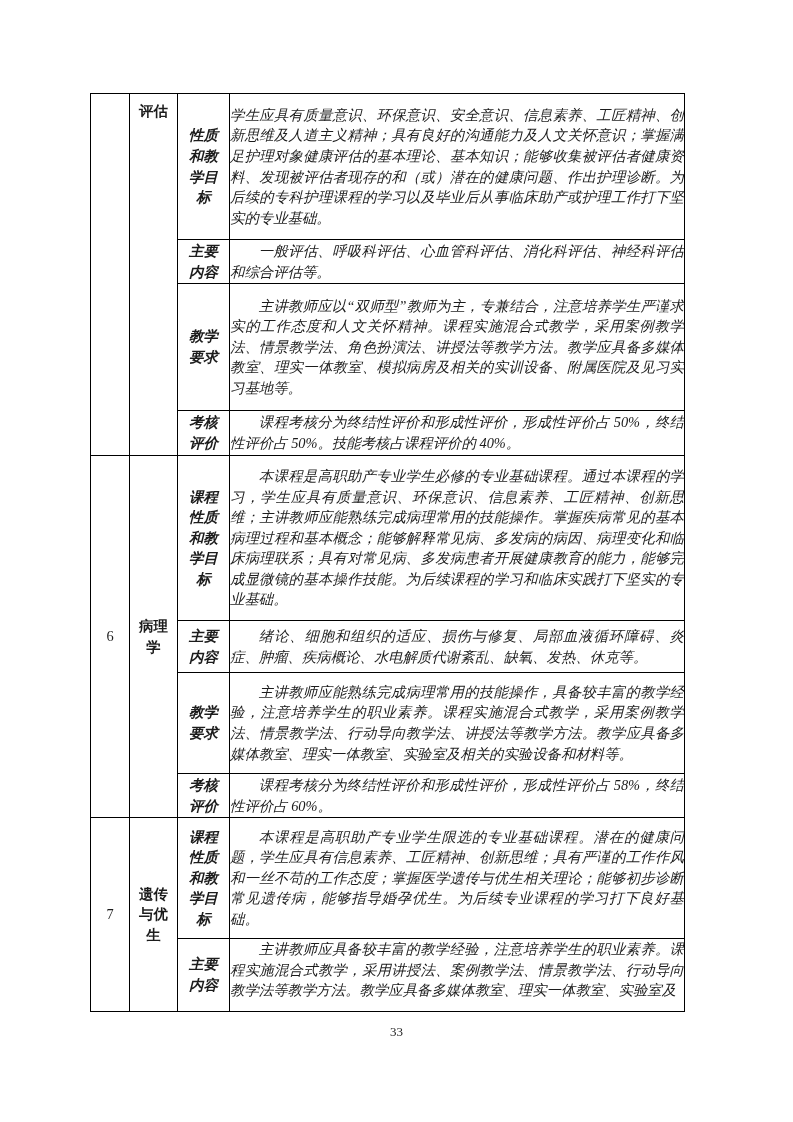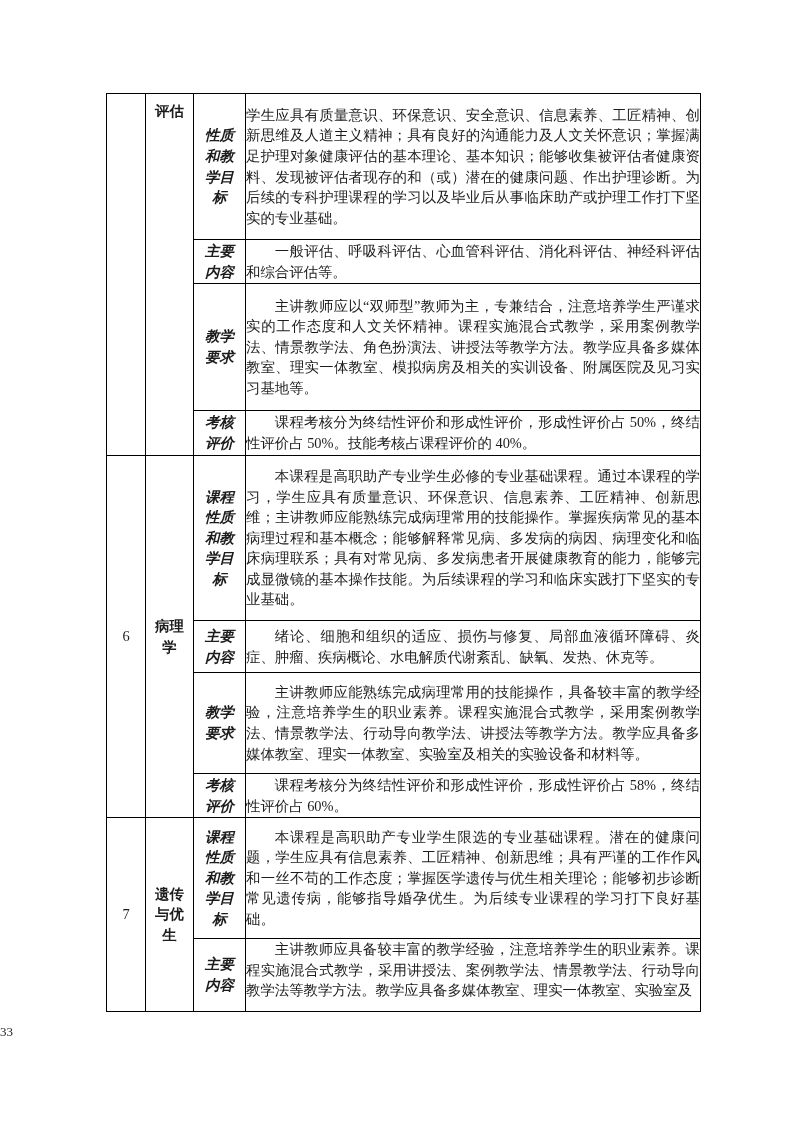--- a/index.html
+++ b/index.html
@@ -7,21 +7,21 @@
     position:relative;
     width:793px;height:1122px;
     background:#ffffff;
     margin:0 auto;
     overflow:hidden;
     font-family:"Liberation Serif","DejaVu Serif",serif;
     color:#1c1c1c;
   }
   table.syllabus{
     position:absolute;
-    left:106px;top:93px;
+    left:90px;top:93px;
     width:594px;
     border-collapse:collapse;
     table-layout:fixed;
   }
   table.syllabus td{
     border:1px solid #000;
     vertical-align:middle;
     font-size:14.4px;
     line-height:20.6px;
     padding:0;
@@ -45,37 +45,38 @@
     text-align:center;
     font-weight:bold;
     white-space:pre-line;
     font-style:italic;
   }
   td.content{
     padding:2px 6px 2px 7px;
   }
   td.content .txt{
     text-align:justify;
+    font-style:italic;
   }
   td.content .txt.indent{
     text-indent:2em;
   }
   td.content.clipped{
     vertical-align:top;
     margin-left:41px;
   }
   td.content.clipped .txt{
     max-height:66px;
     overflow:hidden;
   }
   .page-number{
     position:absolute;
     left:0;right:0;
     top:1024px;
-    text-align:left;
+    text-align:center;
     font-size:13px;
     color:#1c1c1c;
   }
 </style>
 </head>
 <body>
 
 <div class="page">
 
   <table class="syllabus">

